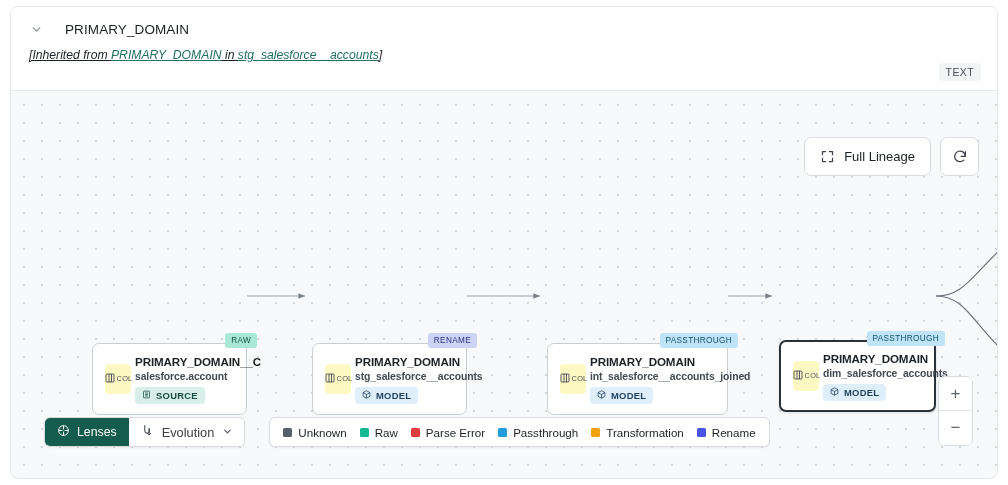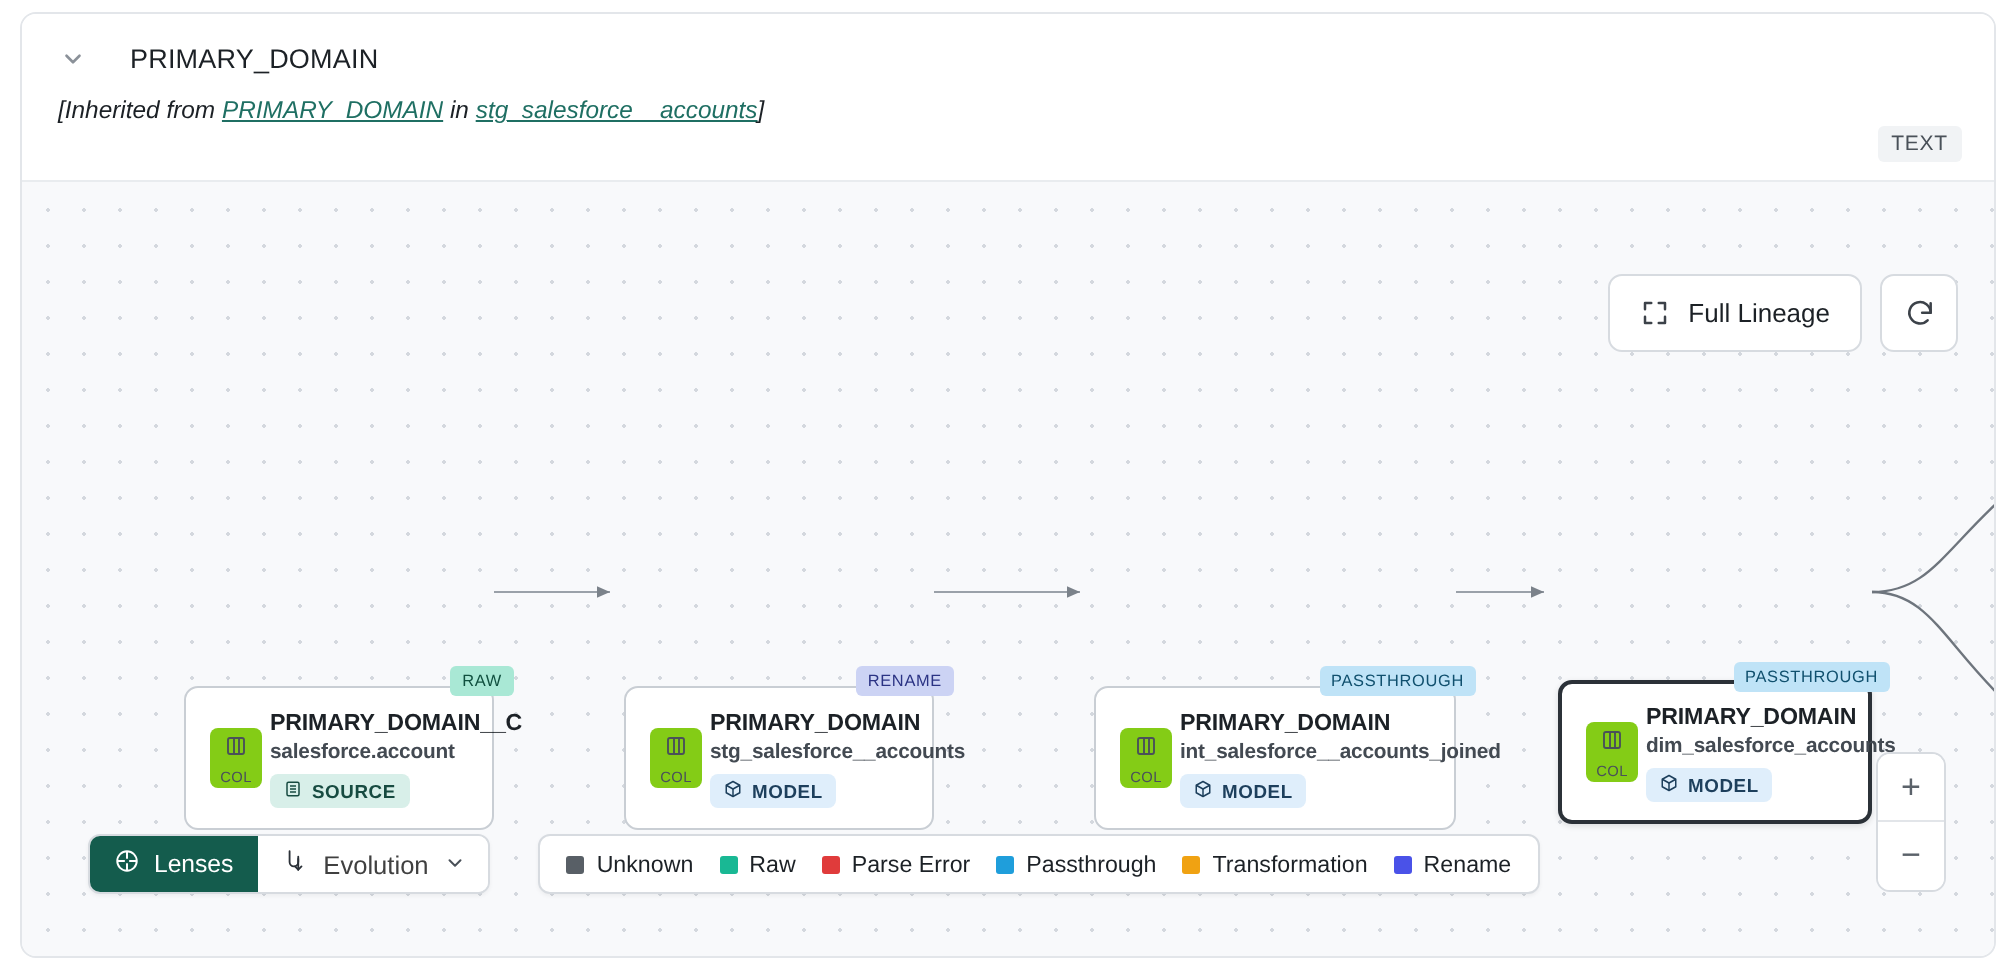--- a/index.html
+++ b/index.html
@@ -77,20 +77,21 @@
     font-style: normal;
     font-weight: bold;
     font-size: 11.6px;
   }
   .inherit {
     margin-top: 6px;
     font-size: 12.2px;
     font-style: italic;
     color: #1c2126;
     line-height: 1.4;
+    text-decoration: underline;
   }
   .inherit a {
     color: #1f6f63;
     text-decoration: underline;
     font-style: italic;
   }
 
   
   .canvas {
     position: absolute;
@@ -148,23 +149,23 @@
     border: 2px solid #2b3138;
     box-shadow: 0 1px 3px rgba(0,0,0,.12);
   }
   .node-n1 { left: 81px; top: 252px; width: 155px; }
   .node-n2 { left: 301px; top: 252px; width: 155px; }
   .node-n3 { left: 536px; top: 252px; width: 181px; }
   .node-n4 { left: 768px; top: 249px; width: 157px; }
 
   .col-chip {
     width: 26px; height: 30px;
-    background: #84cc16;
+    background: #fef9c3;
     border-radius: 4px;
-    display: flex; flex-direction: column;
+    display: flex; flex-direction: row;
     align-items: center; justify-content: center;
     gap: 1px;
     flex: none;
   }
   .col-chip .lbl {
     font-size: 7.4px;
     color: #4a5159;
     letter-spacing: .2px;
     line-height: 1;
   }

